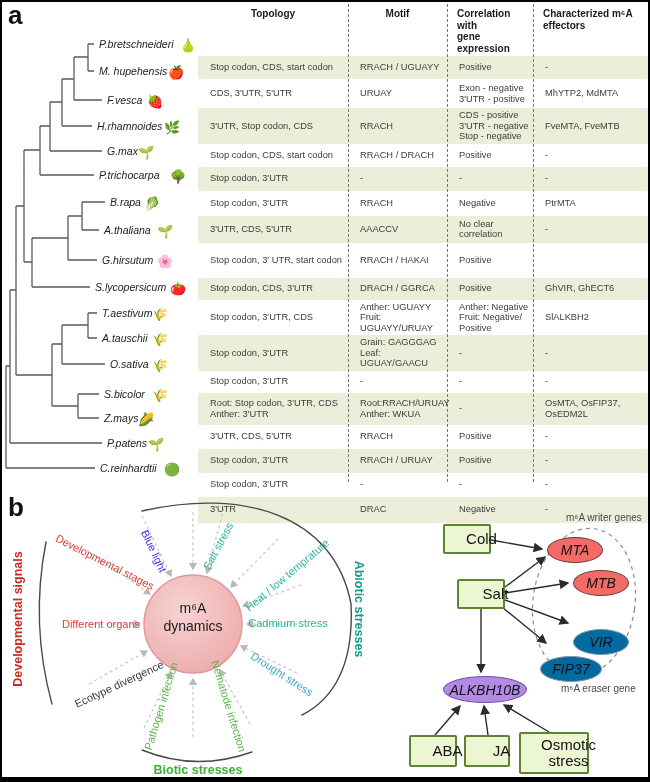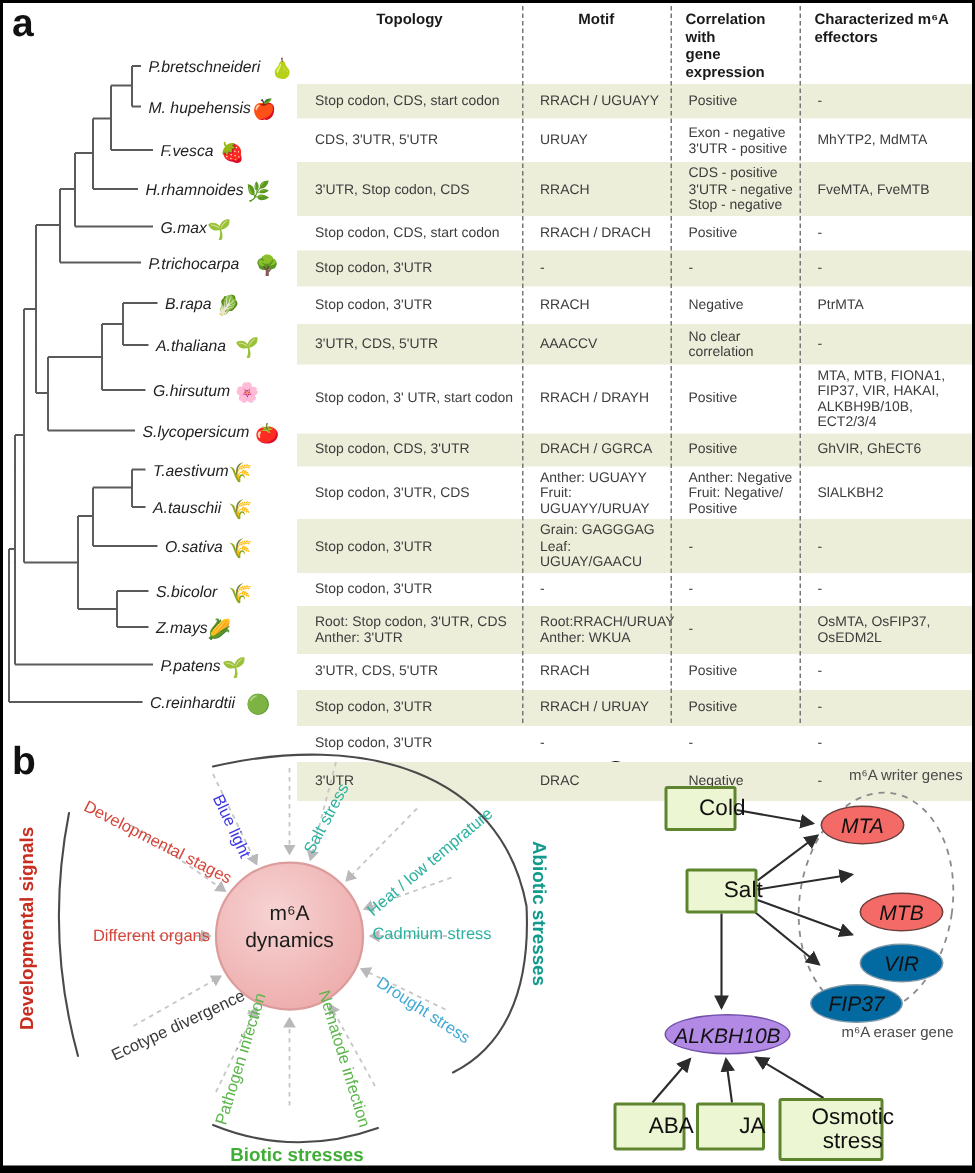--- a/index.html
+++ b/index.html
@@ -157,25 +157,22 @@
       </div>
     <div class="trow yellow" style="min-height:27px">
         <div class="cell">3'UTR, CDS, 5'UTR</div>
         <div class="cell">AAACCV</div>
         <div class="cell">No clear
 correlation</div>
         <div class="cell">-</div>
       </div>
     <div class="trow" style="min-height:35px">
         <div class="cell">Stop codon, 3' UTR, start codon</div>
-        <div class="cell">RRACH / DRAYH</div>
-        <div class="cell">Positive</div>
-        <div class="cell">MTA, MTB, FIONA1,
-FIP37, VIR, HAKAI,
-ALKBH9B/10B, ECT2/3/4</div>
+        <div class="cell">RRACH / HAKAI</div>
+        <div class="cell">Positive</div>
       </div>
     <div class="trow yellow" style="min-height:22px">
         <div class="cell">Stop codon, CDS, 3'UTR</div>
         <div class="cell">DRACH / GGRCA</div>
         <div class="cell">Positive</div>
         <div class="cell">GhVIR, GhECT6</div>
       </div>
     <div class="trow" style="min-height:32px">
         <div class="cell">Stop codon, 3'UTR, CDS</div>
         <div class="cell">Anther: UGUAYY
@@ -308,18 +305,18 @@
   <span class="cnote" style="left:536px;top:510px;">m⁶A writer genes</span>
   <span class="cnote" style="left:531px;top:681px;">m⁶A eraser gene</span>
 
   <div class="cbox" style="left:441px;top:522px;width:48px;height:30px;">Cold</div>
   <div class="cbox" style="left:455px;top:577px;width:48px;height:30px;">Salt</div>
   <div class="cbox" style="left:407px;top:733px;width:48px;height:32px;">ABA</div>
   <div class="cbox" style="left:462px;top:733px;width:46px;height:32px;">JA</div>
   <div class="cbox" style="left:517px;top:730px;width:70px;height:42px;">Osmotic stress</div>
 
   <div class="gene writer" style="left:545px;top:535px;width:56px;height:26px;">MTA</div>
-  <div class="gene writer" style="left:571px;top:593px;width:56px;height:26px;">MTB</div>
+  <div class="gene writer" style="left:571px;top:568px;width:56px;height:26px;">MTB</div>
   <div class="gene readerblue" style="left:571px;top:611px;width:56px;height:26px;">VIR</div>
   <div class="gene readerblue" style="left:538px;top:638px;width:62px;height:26px;">FIP37</div>
   <div class="gene eraser" style="left:441px;top:674px;width:84px;height:27px;">ALKBH10B</div>
 
 </div>
 
 </body></html>

